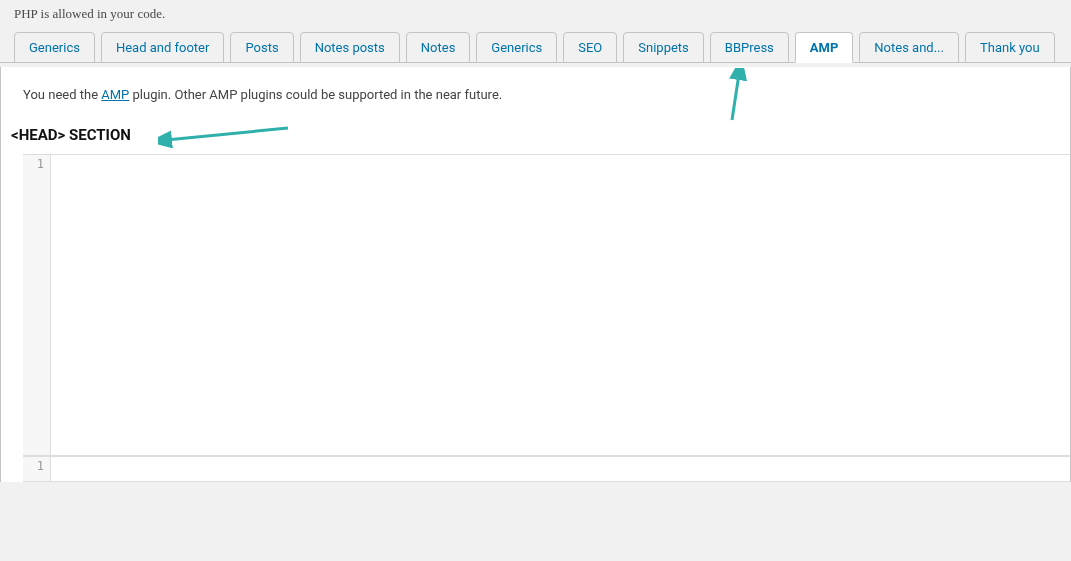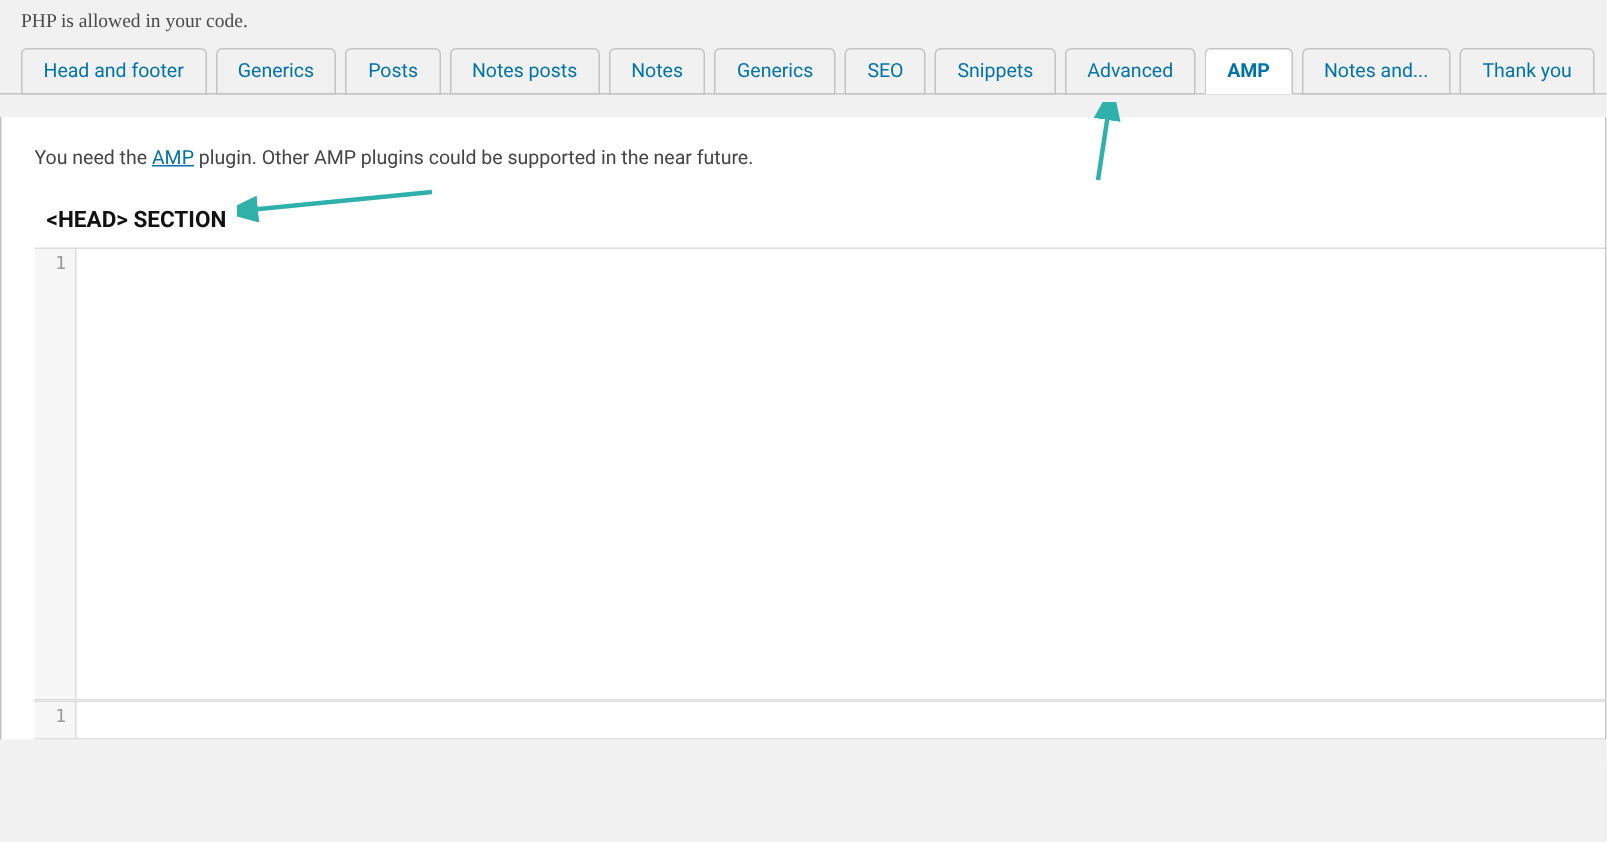--- a/index.html
+++ b/index.html
@@ -42,37 +42,37 @@
   .tab.active {
     background: #fff;
     border-bottom: 1px solid #fff;
     color: #0073aa;
     font-weight: 700;
   }
   .tab-content {
     background: #fff;
     border-left: 1px solid #c3c3c3;
     border-right: 1px solid #c3c3c3;
-    margin: 15px 0 0 0;
+    margin: 4px 0 0 0;
     padding: 20px 0 0 0;
   }
   .intro {
     padding: 0 22px 14px 22px;
     font-size: 13px;
     color: #444;
   }
   .intro a {
     color: #0073aa;
     text-decoration: underline;
   }
   .section-heading {
     font-weight: 700;
     font-size: 15px;
     color: #111;
-    padding: 10px 22px 10px 30px;
+    padding: 10px 22px 10px 10px;
   }
   .code-editor-wrap {
     border-top: 1px solid #ddd;
     border-bottom: 1px solid #ddd;
     margin: 0 0 0 22px;
     background: #fff;
   }
   .code-editor {
     display: flex;
     min-height: 300px;
@@ -101,29 +101,29 @@
     position: absolute;
     pointer-events: none;
   }
 </style>
 </head>
 <body>
 
 <div class="top-note">PHP is allowed in your code.</div>
 
 <div class="tab-bar">
+  <div class="tab">Generics</div>
   <div class="tab">Head and footer</div>
-  <div class="tab">Generics</div>
   <div class="tab">Posts</div>
   <div class="tab">Notes posts</div>
   <div class="tab">Notes</div>
   <div class="tab">Generics</div>
   <div class="tab">SEO</div>
   <div class="tab">Snippets</div>
-  <div class="tab">Advanced</div>
+  <div class="tab">BBPress</div>
   <div class="tab active">AMP</div>
   <div class="tab">Notes and...</div>
   <div class="tab">Thank you</div>
 </div>
 
 <div class="tab-content">
   <div class="intro">
     <span>You need the </span><a href="#">AMP</a><span> plugin. Other AMP plugins could be supported in the near future.</span>
   </div>
 

